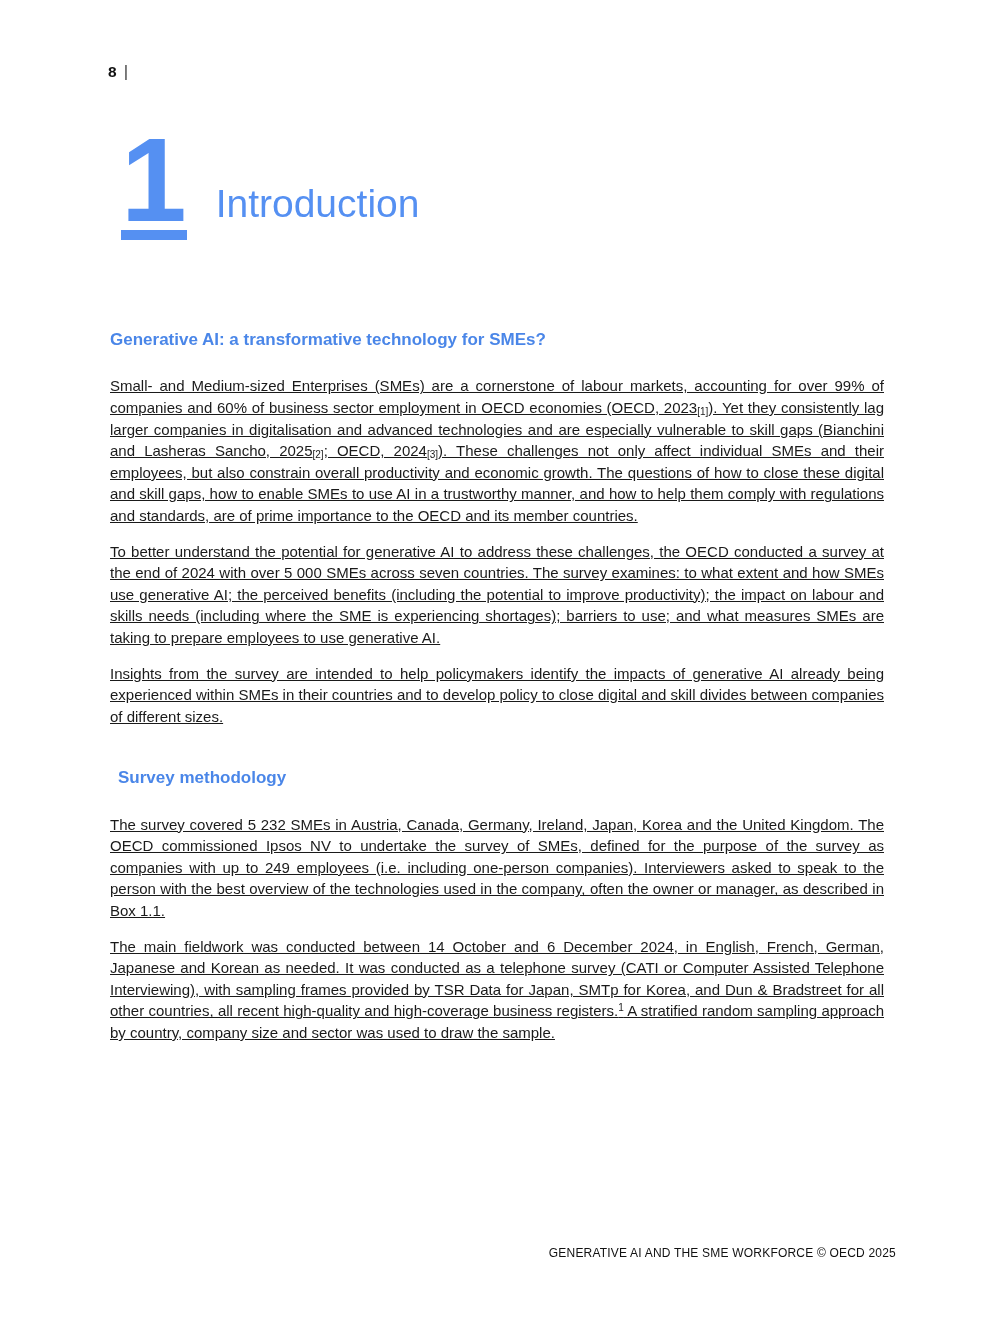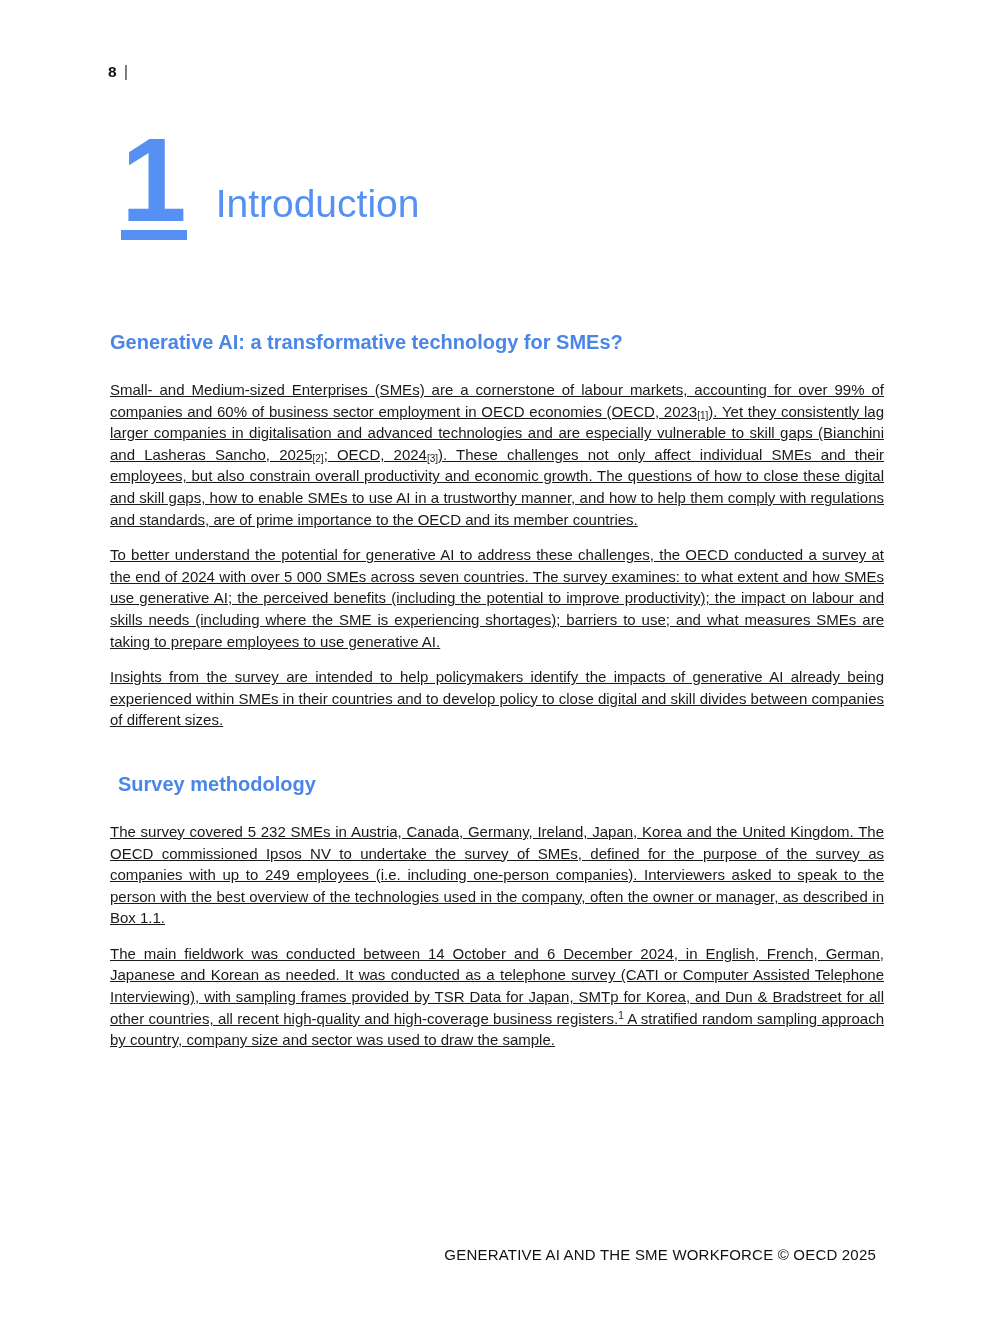--- a/index.html
+++ b/index.html
@@ -61,21 +61,21 @@
   }
 
   .content {
     position: absolute;
     top: 330px;
     left: 110px;
     width: 774px;
   }
   .section-heading {
     color: var(--heading-blue);
-    font-size: 20px;
+    font-size: 17px;
     font-weight: bold;
     margin: 0 0 25px 0;
     line-height: 1.2;
   }
   .section-heading:not(:first-child) {
     margin-top: 41px;
     margin-left: 8px;
   }
   .body-paragraph {
     font-size: 15px;
@@ -91,22 +91,22 @@
   }
   .body-paragraph sup {
     font-size: 10px;
     line-height: 0;
     vertical-align: 5px;
   }
 
   .footer {
     position: absolute;
     top: 1246px;
-    right: 116px;
-    font-size: 15px;
+    right: 96px;
+    font-size: 12px;
     color: #111;
     letter-spacing: 0.2px;
     text-align: right;
   }
 </style>
 </head>
 <body>
 
 <div class="page-number">
   <span>8</span><span class="sep">|</span>

